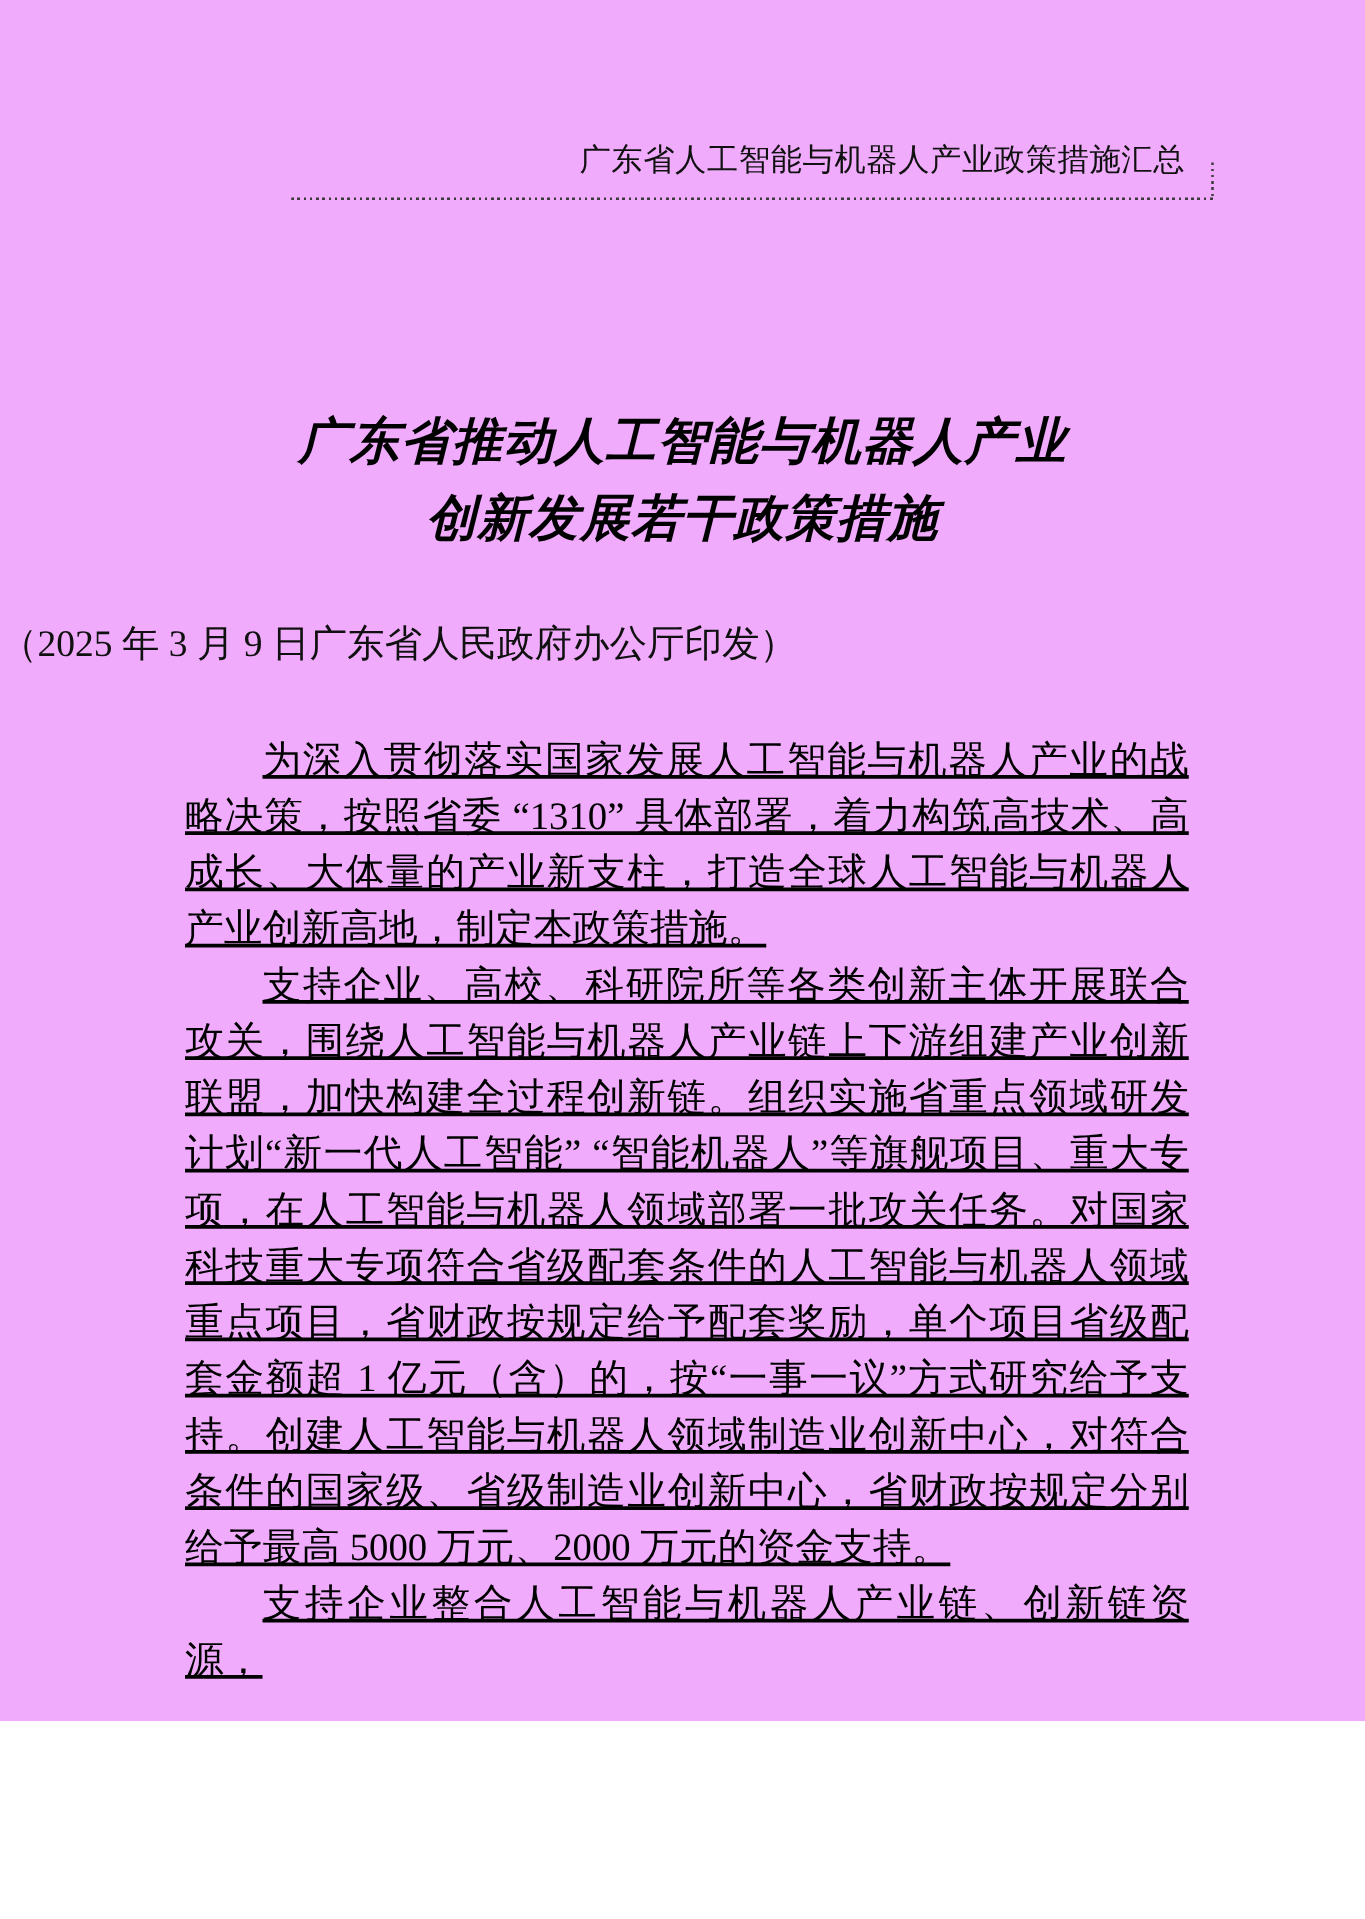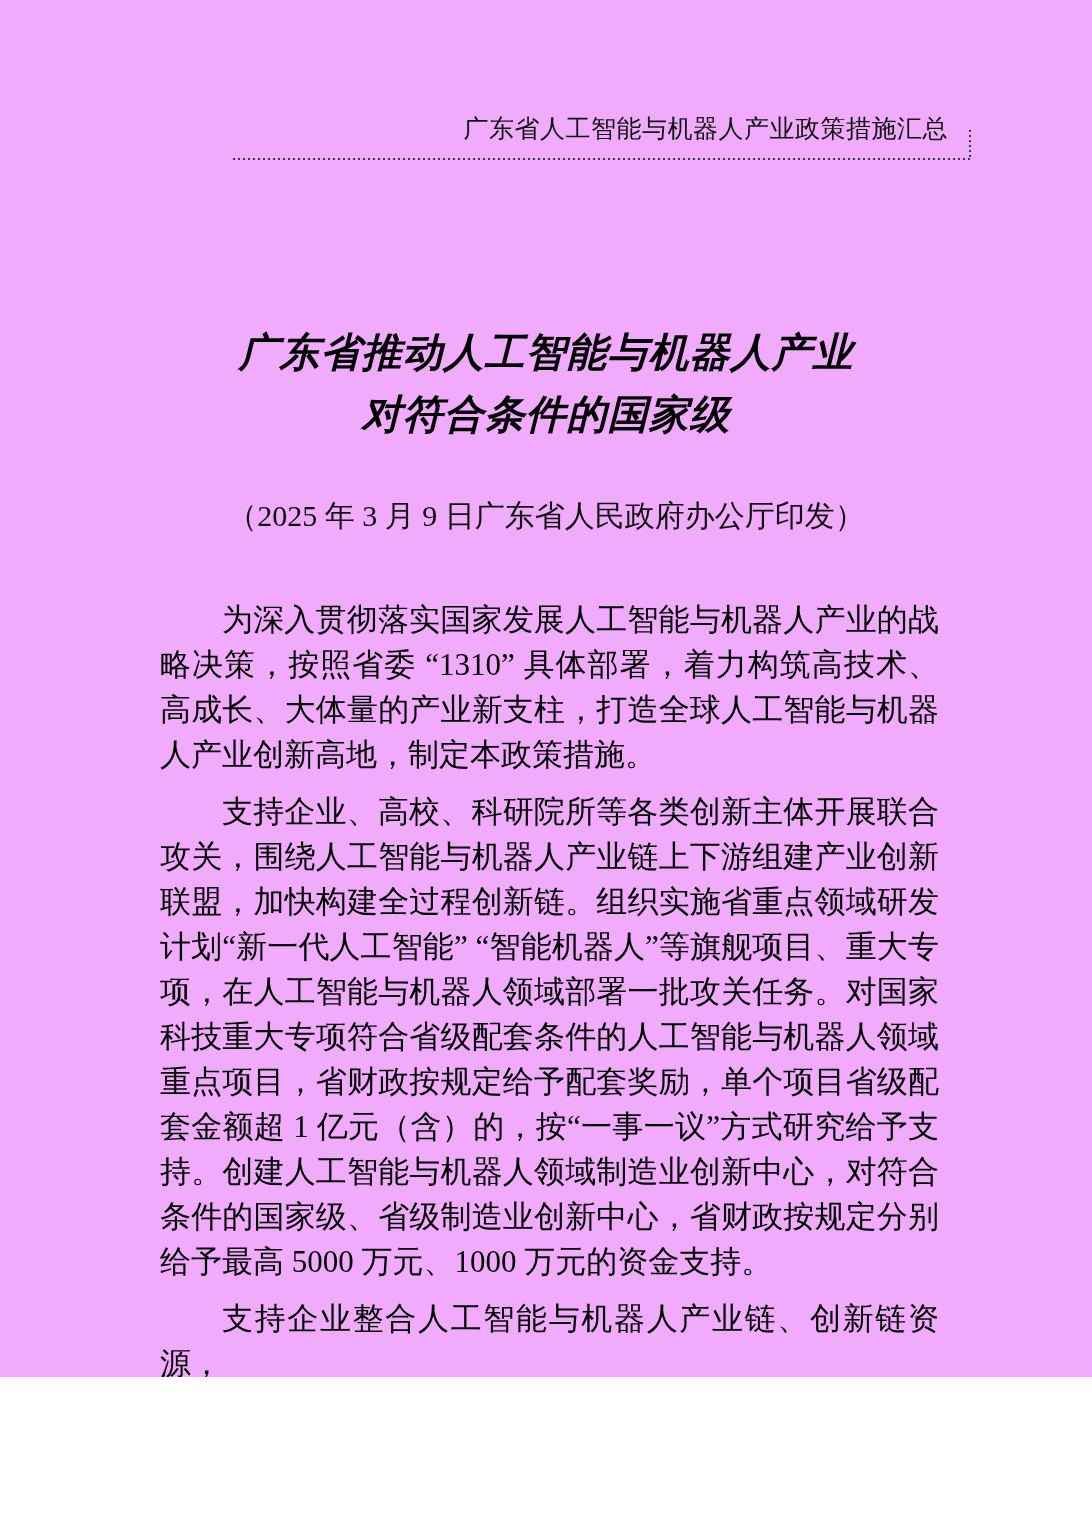--- a/index.html
+++ b/index.html
@@ -60,41 +60,42 @@
     letter-spacing: 1px;
     font-style: italic;
   }
 
   
   .dateline {
     position: absolute;
     top: 496px;
     left: 0;
     width: 1092px;
-    text-align: center;
+    text-align: left;
     font-size: 30px;
     line-height: 40px;
     color: #101010;
   }
 
   
   .body-col {
     position: absolute;
     top: 585px;
     left: 148px;
     width: 803px;
     font-size: 31px;
     line-height: 45px;
     text-align: justify;
     text-justify: inter-ideograph;
   }
   .body-col p {
-    margin: 12px;
+    margin: 0;
     padding: 0;
     text-indent: 62px;
+    text-decoration: underline;
   }
   .section-heading {
     margin: 0;
     padding: 0;
     text-indent: 62px;
     font-family: "Liberation Sans", "DejaVu Sans", sans-serif;
     font-weight: bold;
     font-size: 31px;
     line-height: 45px;
     text-align: left;
@@ -127,28 +128,28 @@
 <div class="page">
 
   <div class="running-header">广东省人工智能与机器人产业政策措施汇总</div>
 
   <div class="header-rule"></div>
 
   <div class="header-rule-corner"></div>
 
   <div class="doc-title">
     <div>广东省推动人工智能与机器人产业</div>
-    <div>对符合条件的国家级</div>
+    <div>创新发展若干政策措施</div>
   </div>
 
   <div class="dateline">（2025 年 3 月 9 日广东省人民政府办公厅印发）</div>
 
   <div class="body-col">
     <p>为深入贯彻落实国家发展人工智能与机器人产业的战略决策，按照省委 “1310” 具体部署，着力构筑高技术、高成长、大体量的产业新支柱，打造全球人工智能与机器人产业创新高地，制定本政策措施。</p>
-    <p>支持企业、高校、科研院所等各类创新主体开展联合攻关，围绕人工智能与机器人产业链上下游组建产业创新联盟，加快构建全过程创新链。组织实施省重点领域研发计划“新一代人工智能” “智能机器人”等旗舰项目、重大专项，在人工智能与机器人领域部署一批攻关任务。对国家科技重大专项符合省级配套条件的人工智能与机器人领域重点项目，省财政按规定给予配套奖励，单个项目省级配套金额超 1 亿元（含）的，按“一事一议”方式研究给予支持。创建人工智能与机器人领域制造业创新中心，对符合条件的国家级、省级制造业创新中心，省财政按规定分别给予最高 5000 万元、1000 万元的资金支持。</p>
+    <p>支持企业、高校、科研院所等各类创新主体开展联合攻关，围绕人工智能与机器人产业链上下游组建产业创新联盟，加快构建全过程创新链。组织实施省重点领域研发计划“新一代人工智能” “智能机器人”等旗舰项目、重大专项，在人工智能与机器人领域部署一批攻关任务。对国家科技重大专项符合省级配套条件的人工智能与机器人领域重点项目，省财政按规定给予配套奖励，单个项目省级配套金额超 1 亿元（含）的，按“一事一议”方式研究给予支持。创建人工智能与机器人领域制造业创新中心，对符合条件的国家级、省级制造业创新中心，省财政按规定分别给予最高 5000 万元、2000 万元的资金支持。</p>
     <p>支持企业整合人工智能与机器人产业链、创新链资源，</p>
   </div>
 
   <div class="page-number-bar">
     <span class="page-number">1</span>
   </div>
 
 </div>
 
 </body></html>

